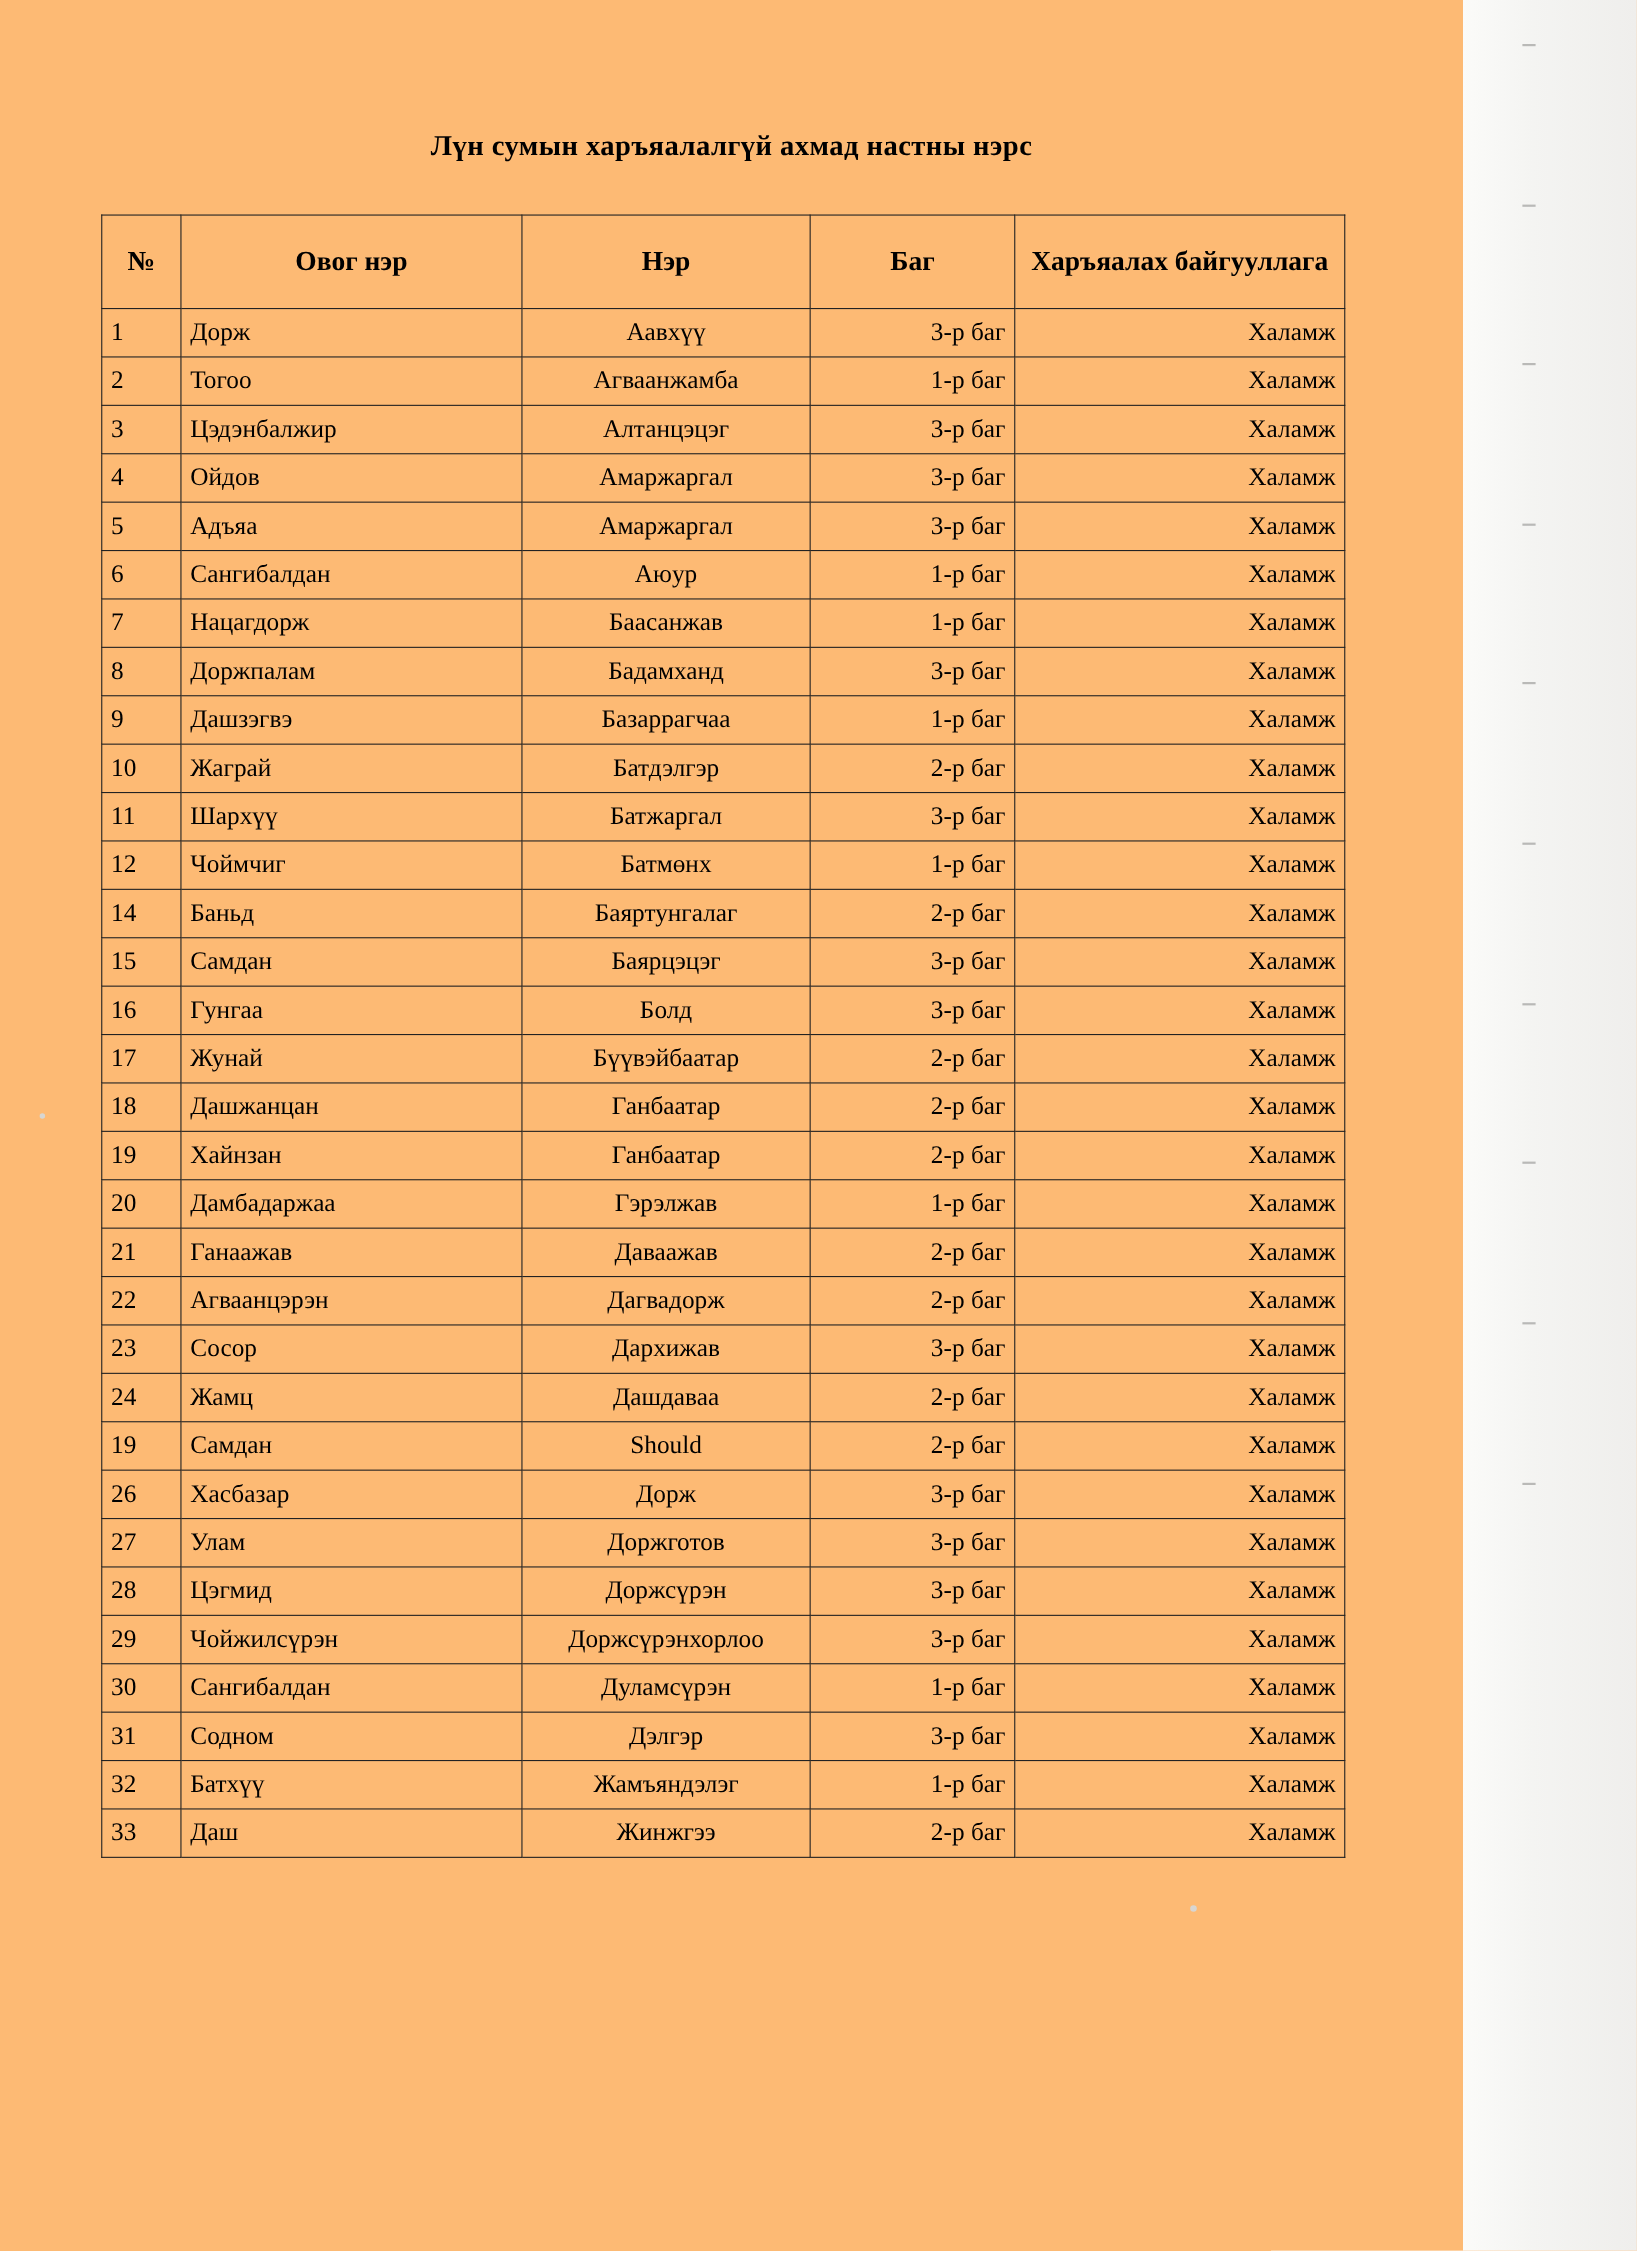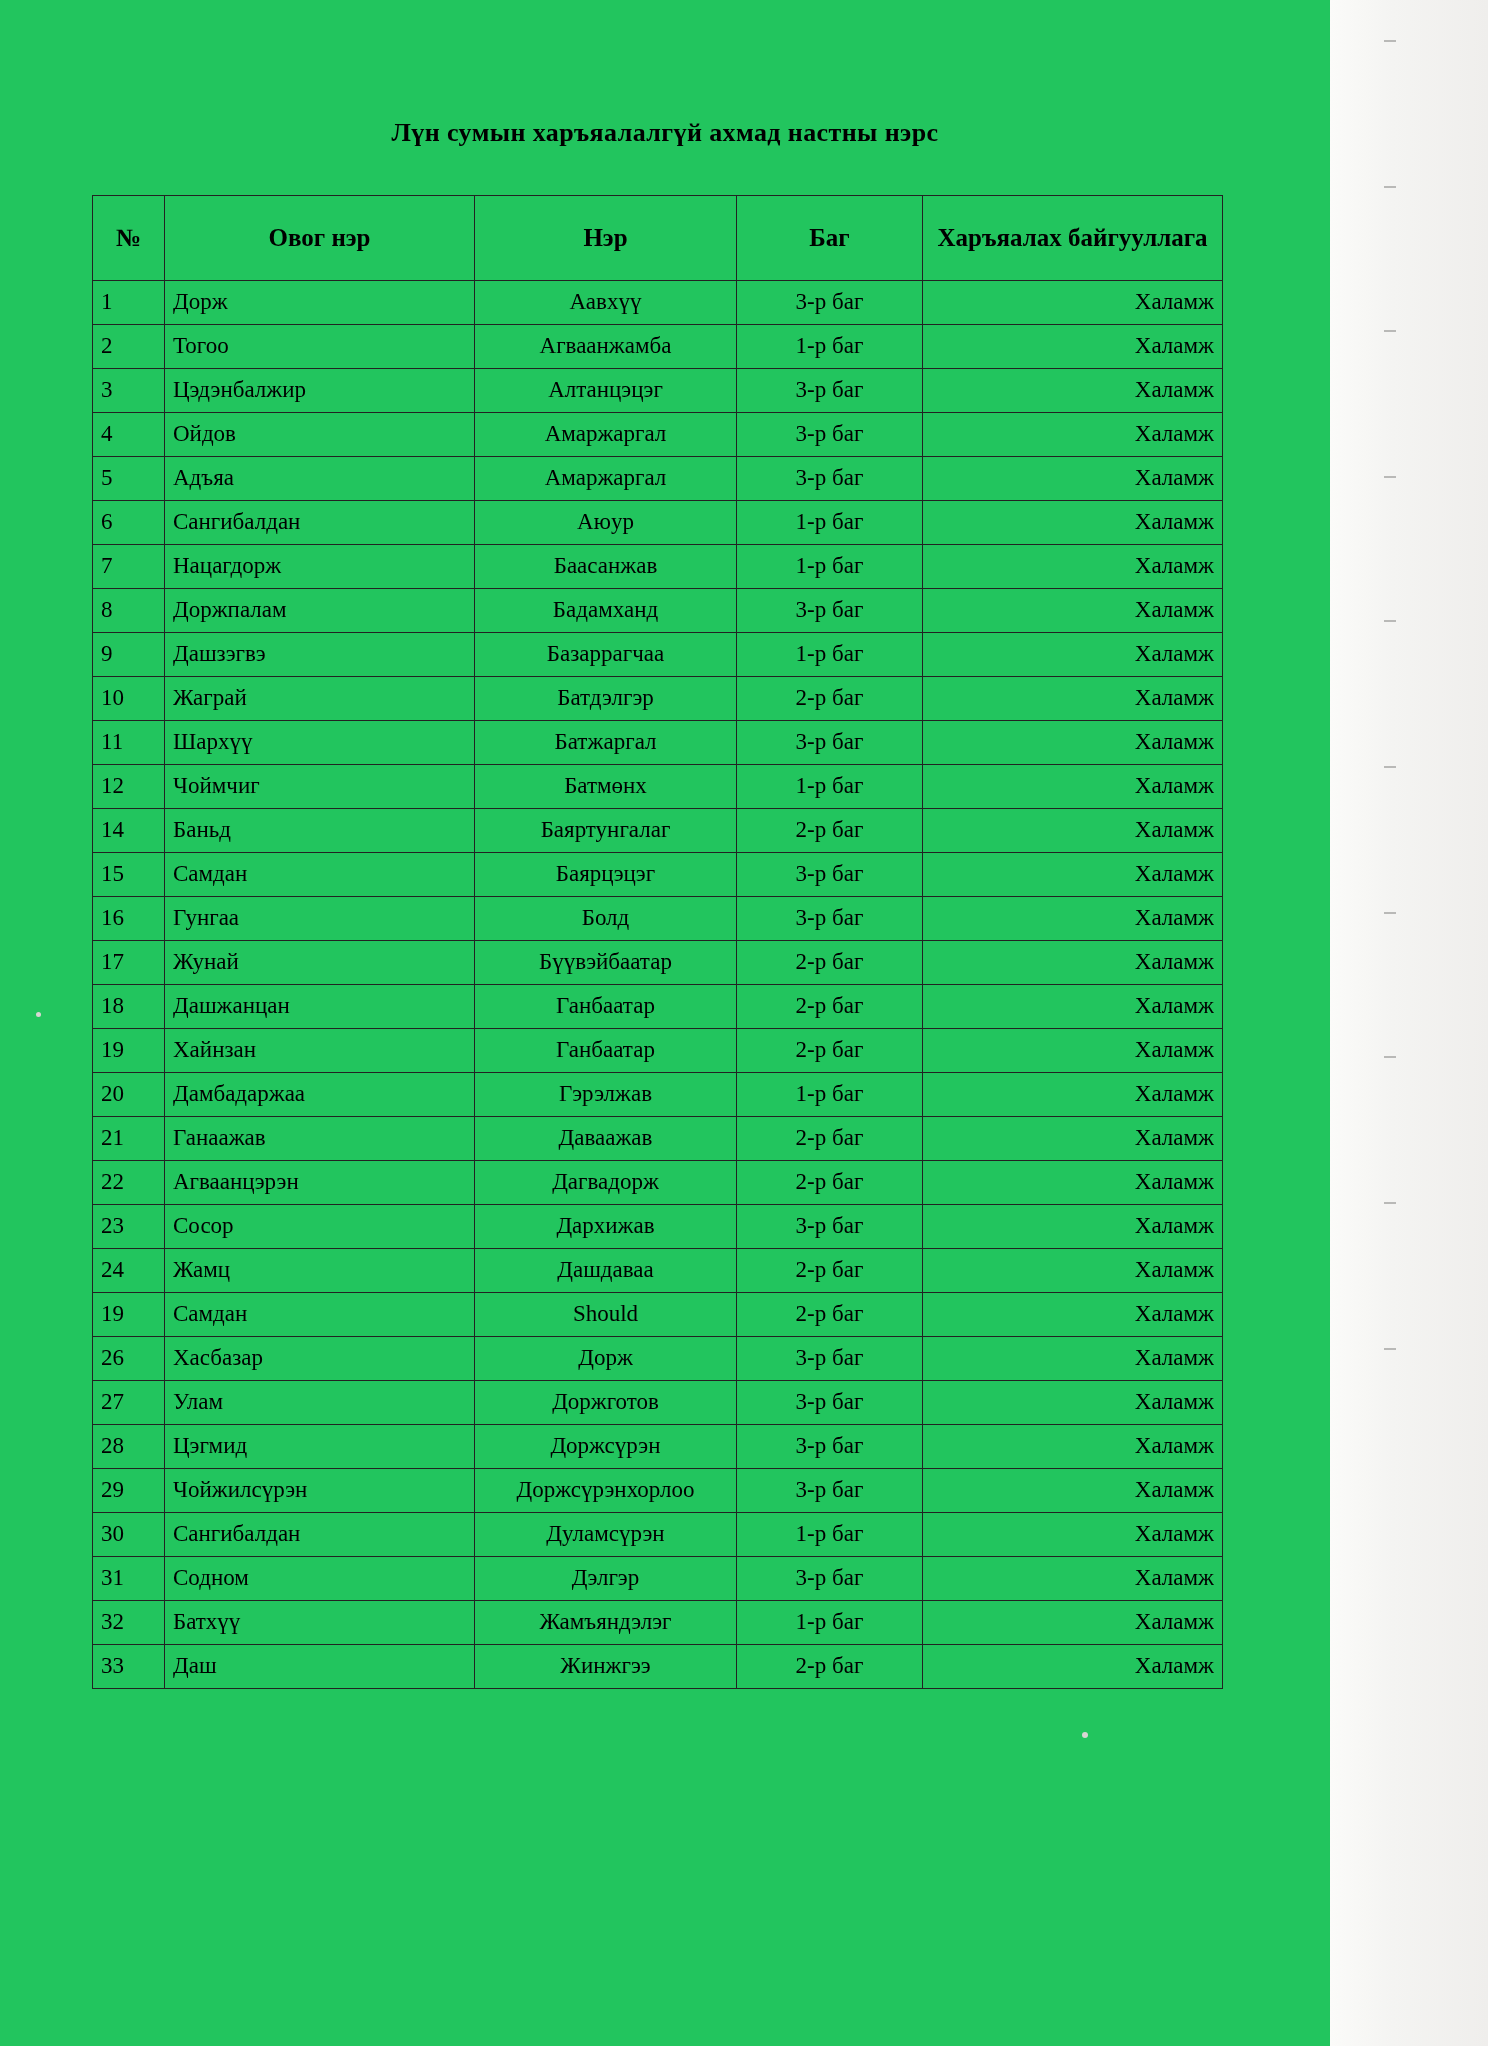--- a/index.html
+++ b/index.html
@@ -15,21 +15,21 @@
     color: #000000;
     overflow: hidden;
   }
 
   
   .page {
     position: absolute;
     top: 0; left: 0;
     width: 1488px;
     height: 2046px;
-    background: #22c55e;
+    background: #fdba74;
   }
 
   
   .scan-edge {
     position: absolute;
     top: 0;
     left: 1330px;
     width: 158px;
     height: 2046px;
     background: linear-gradient(to right, #fbfbf9 0%, #f4f4f2 40%, #efeeec 100%);
@@ -85,21 +85,21 @@
   }
   col.c-num   { width: 72px; }
   col.c-last  { width: 310px; }
   col.c-first { width: 262px; }
   col.c-bag   { width: 186px; }
   col.c-org   { width: 300px; }
 
   td.num   { text-align: left; padding-left: 8px; }
   td.last  { text-align: left; padding-left: 14px; }
   td.first { text-align: center; padding-left: 12px; }
-  td.bag   { text-align: center; padding-left: 12px; margin-left: 44px; }
+  td.bag   { text-align: right; padding-left: 12px; margin-left: 44px; }
   td.org   { text-align: right; padding-left: 12px; }
 
   tr.row { height: 44px; }
 
   
   .speck {
     position: absolute;
     background: #d8d6d2;
     border-radius: 50%;
   }

